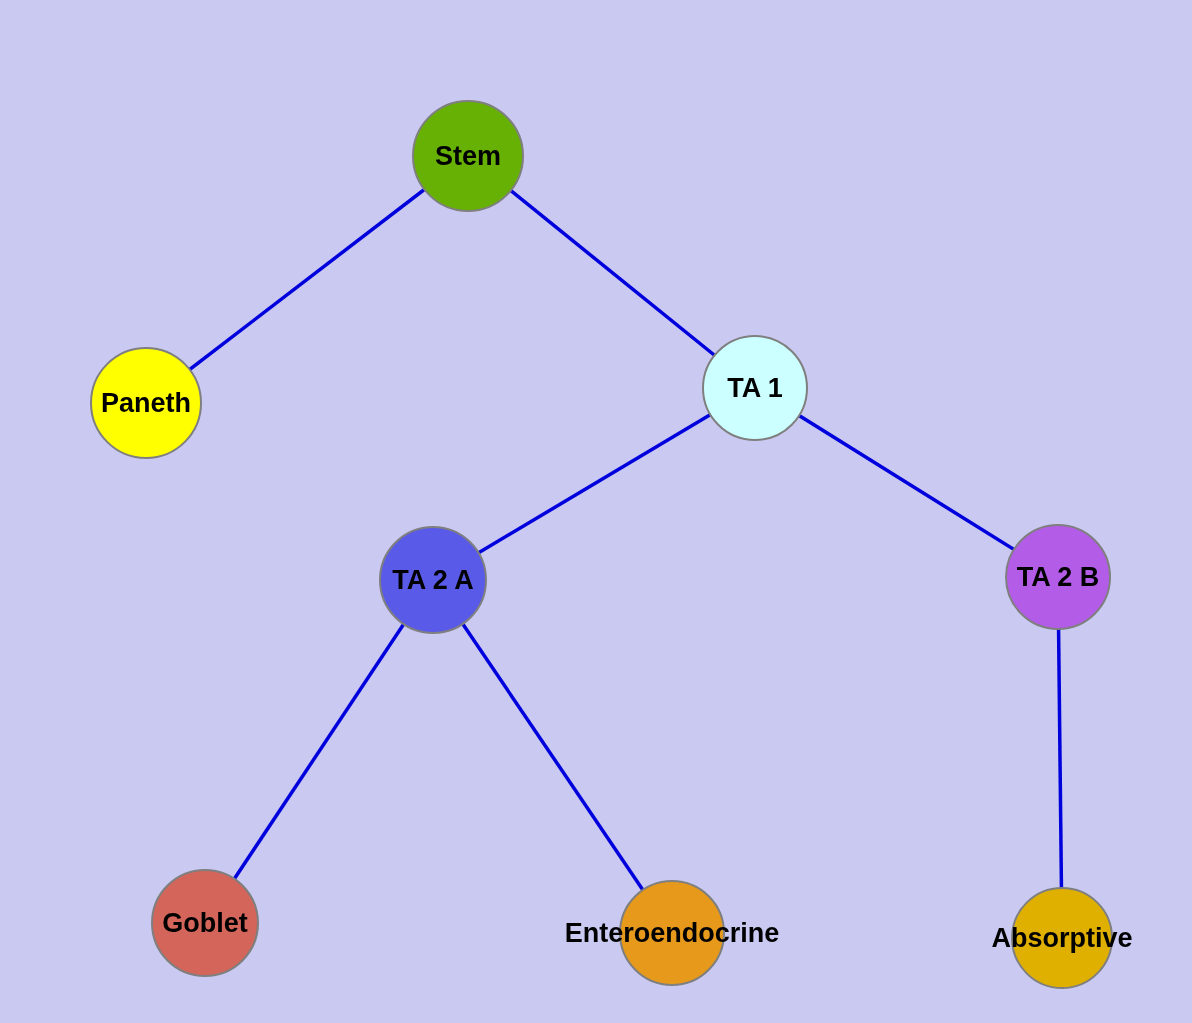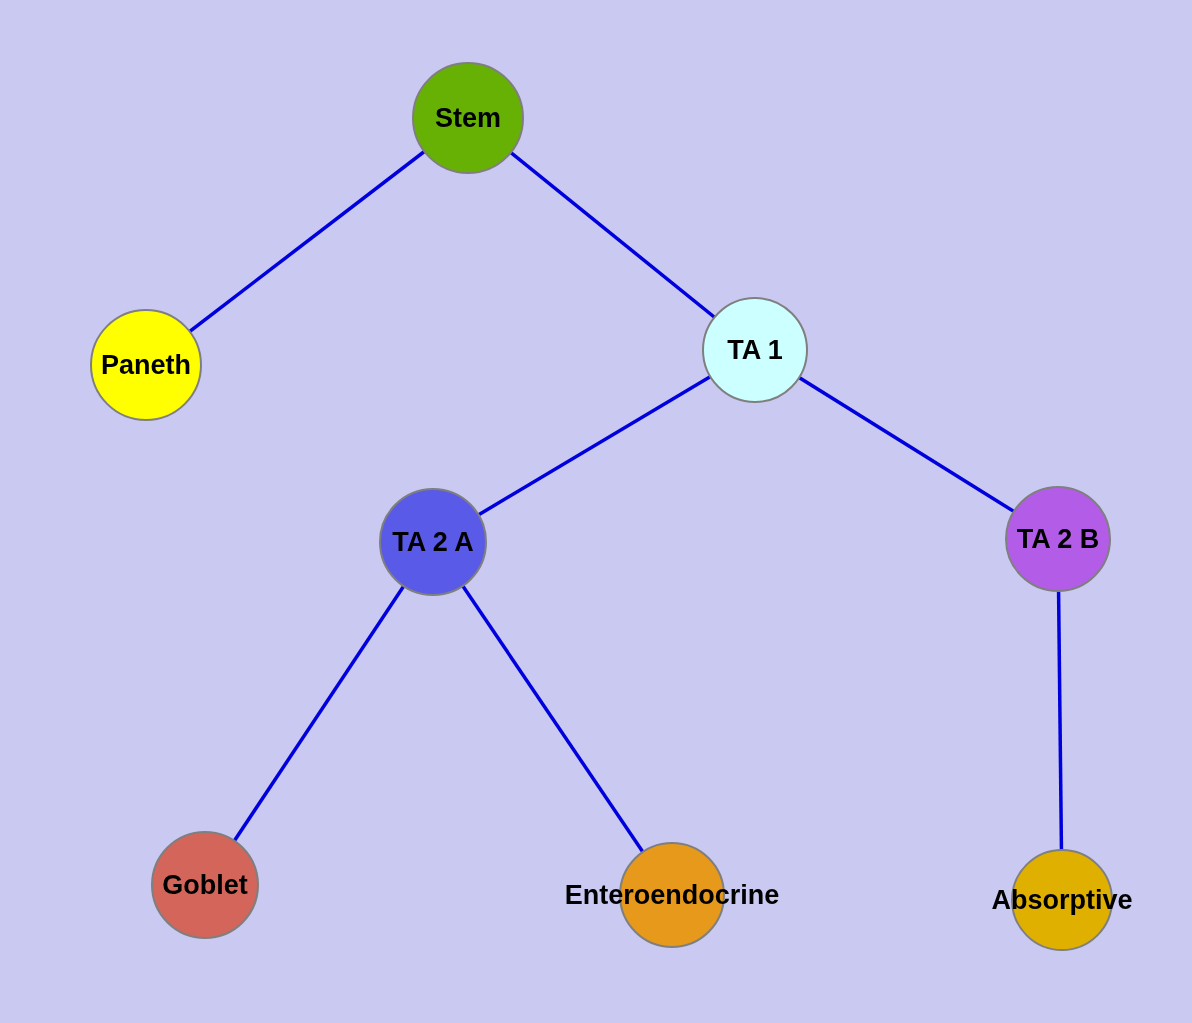--- a/index.html
+++ b/index.html
@@ -7,20 +7,21 @@
     padding: 0;
     width: 1192px;
     height: 1023px;
     overflow: hidden;
     font-family: "Liberation Sans", sans-serif;
   }
   .canvas-wrap {
     position: relative;
     width: 1192px;
     height: 763px;
+    margin-top: 38px;
   }
   svg {
     display: block;
     width: 1192px;
     height: 1023px;
   }
   .graph-edge {
     stroke-width: 3.5;
     fill: none;
   }

